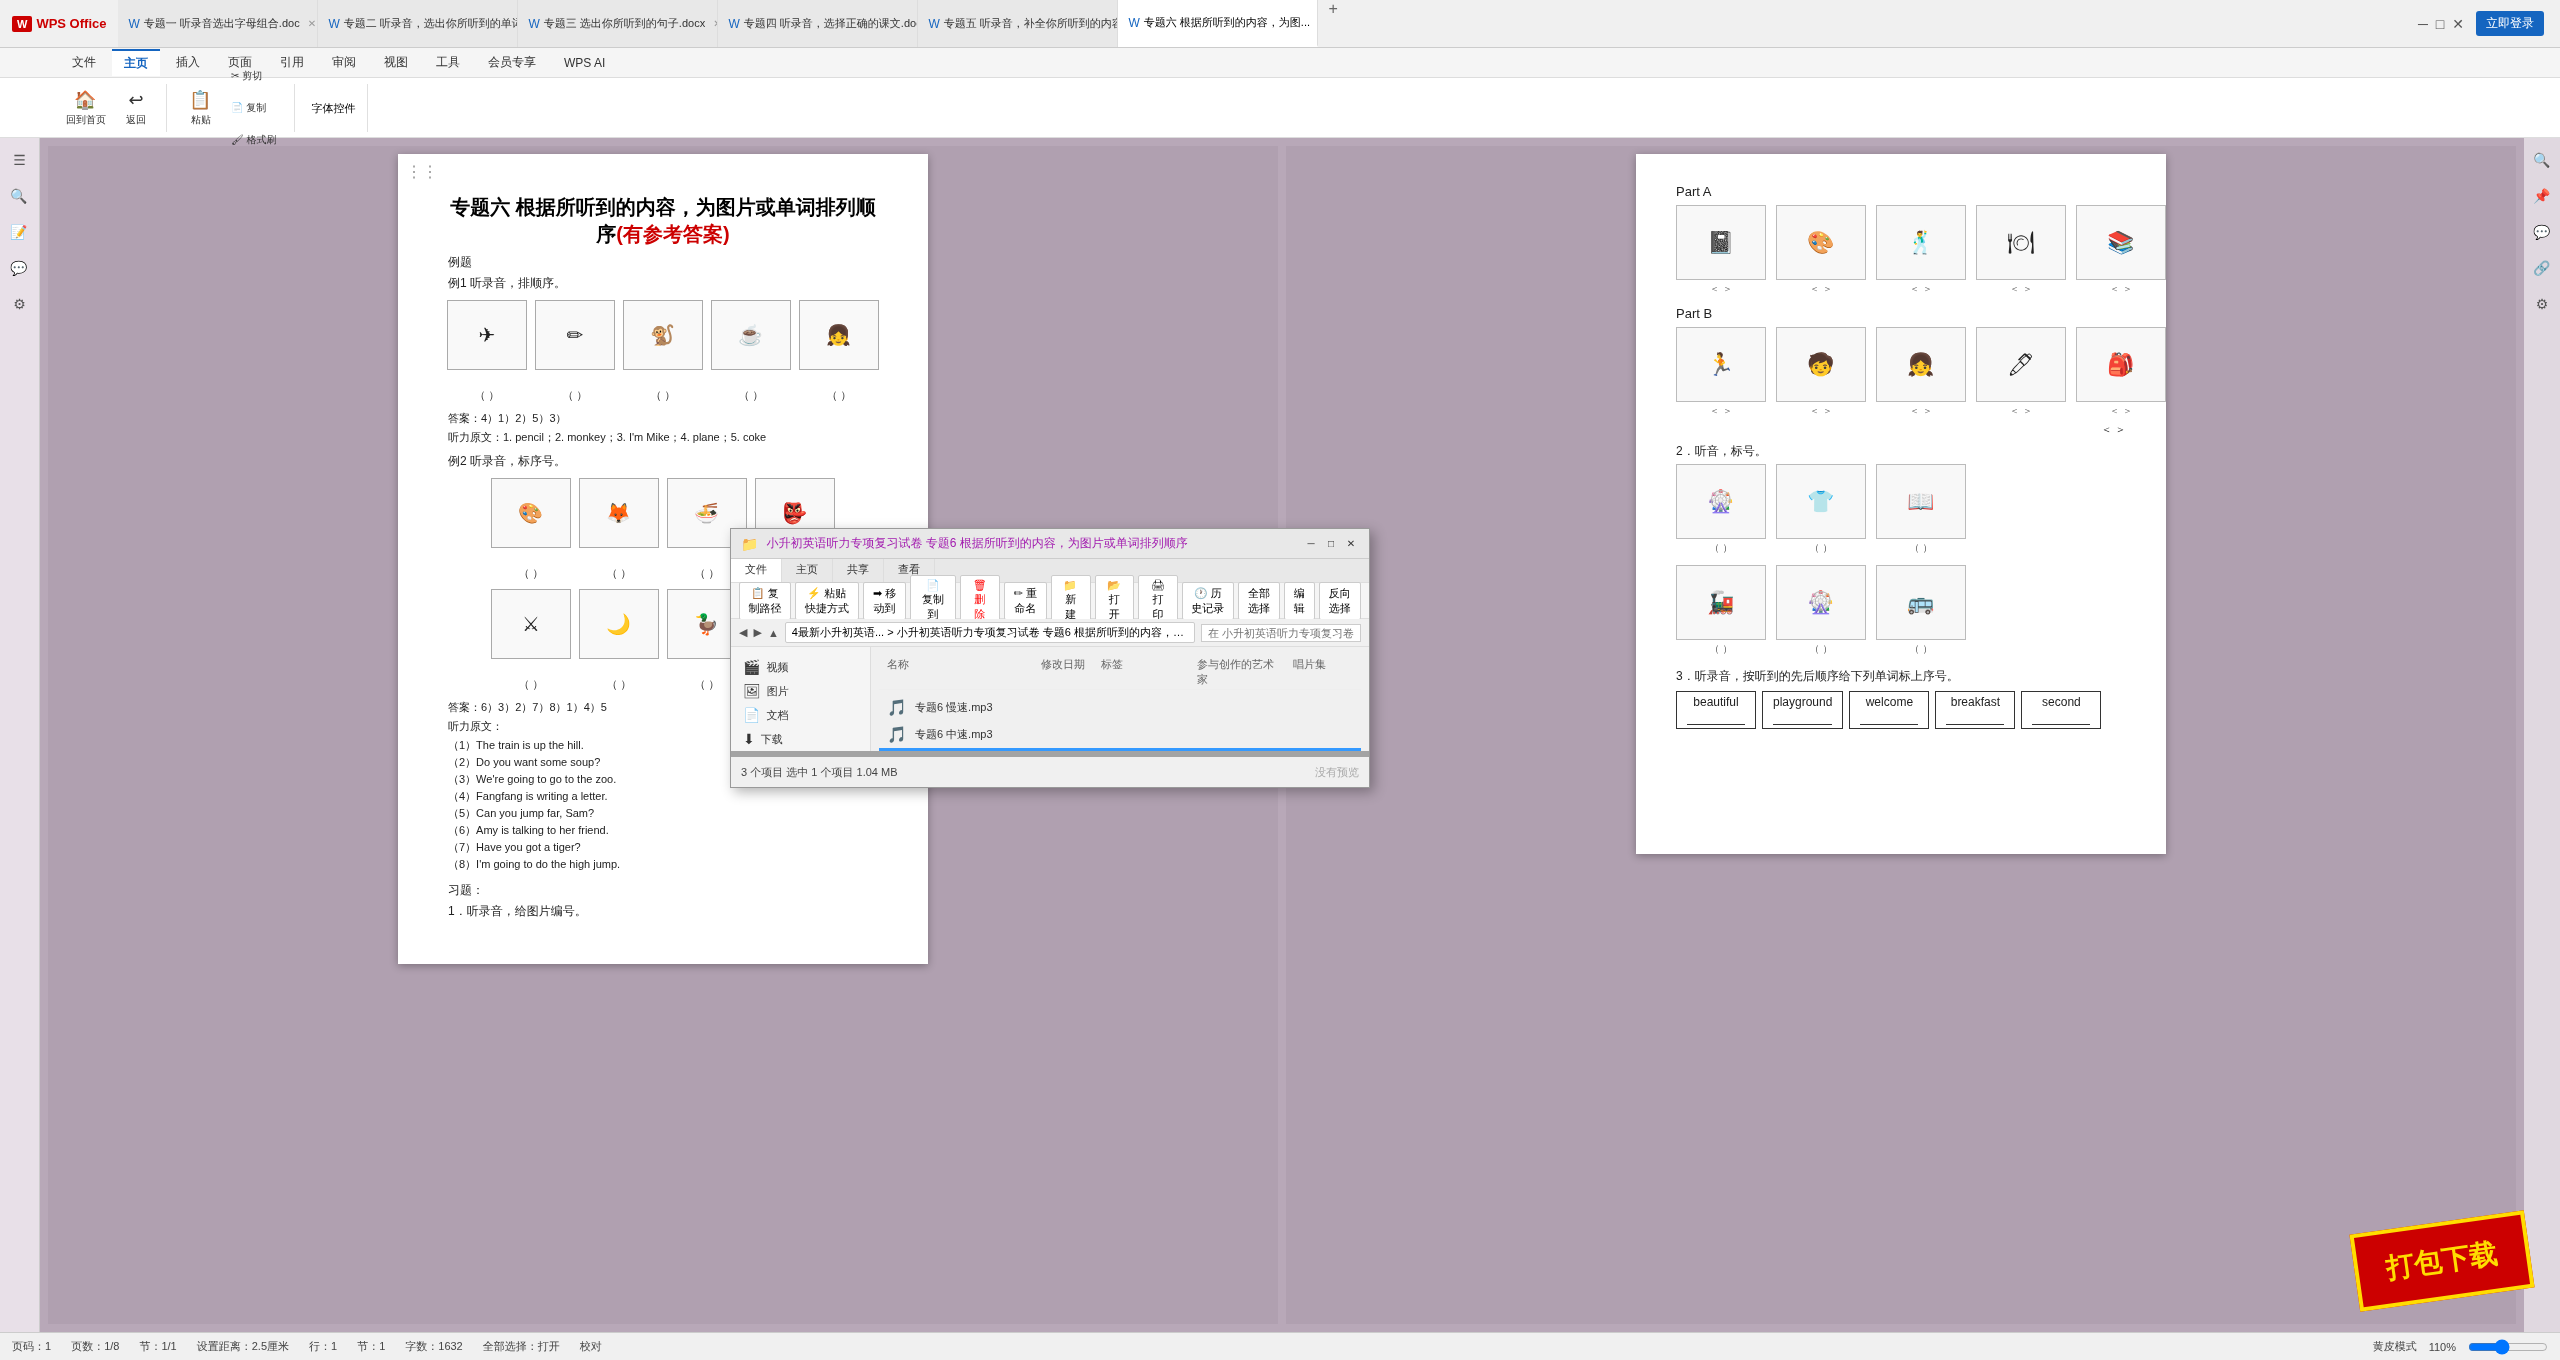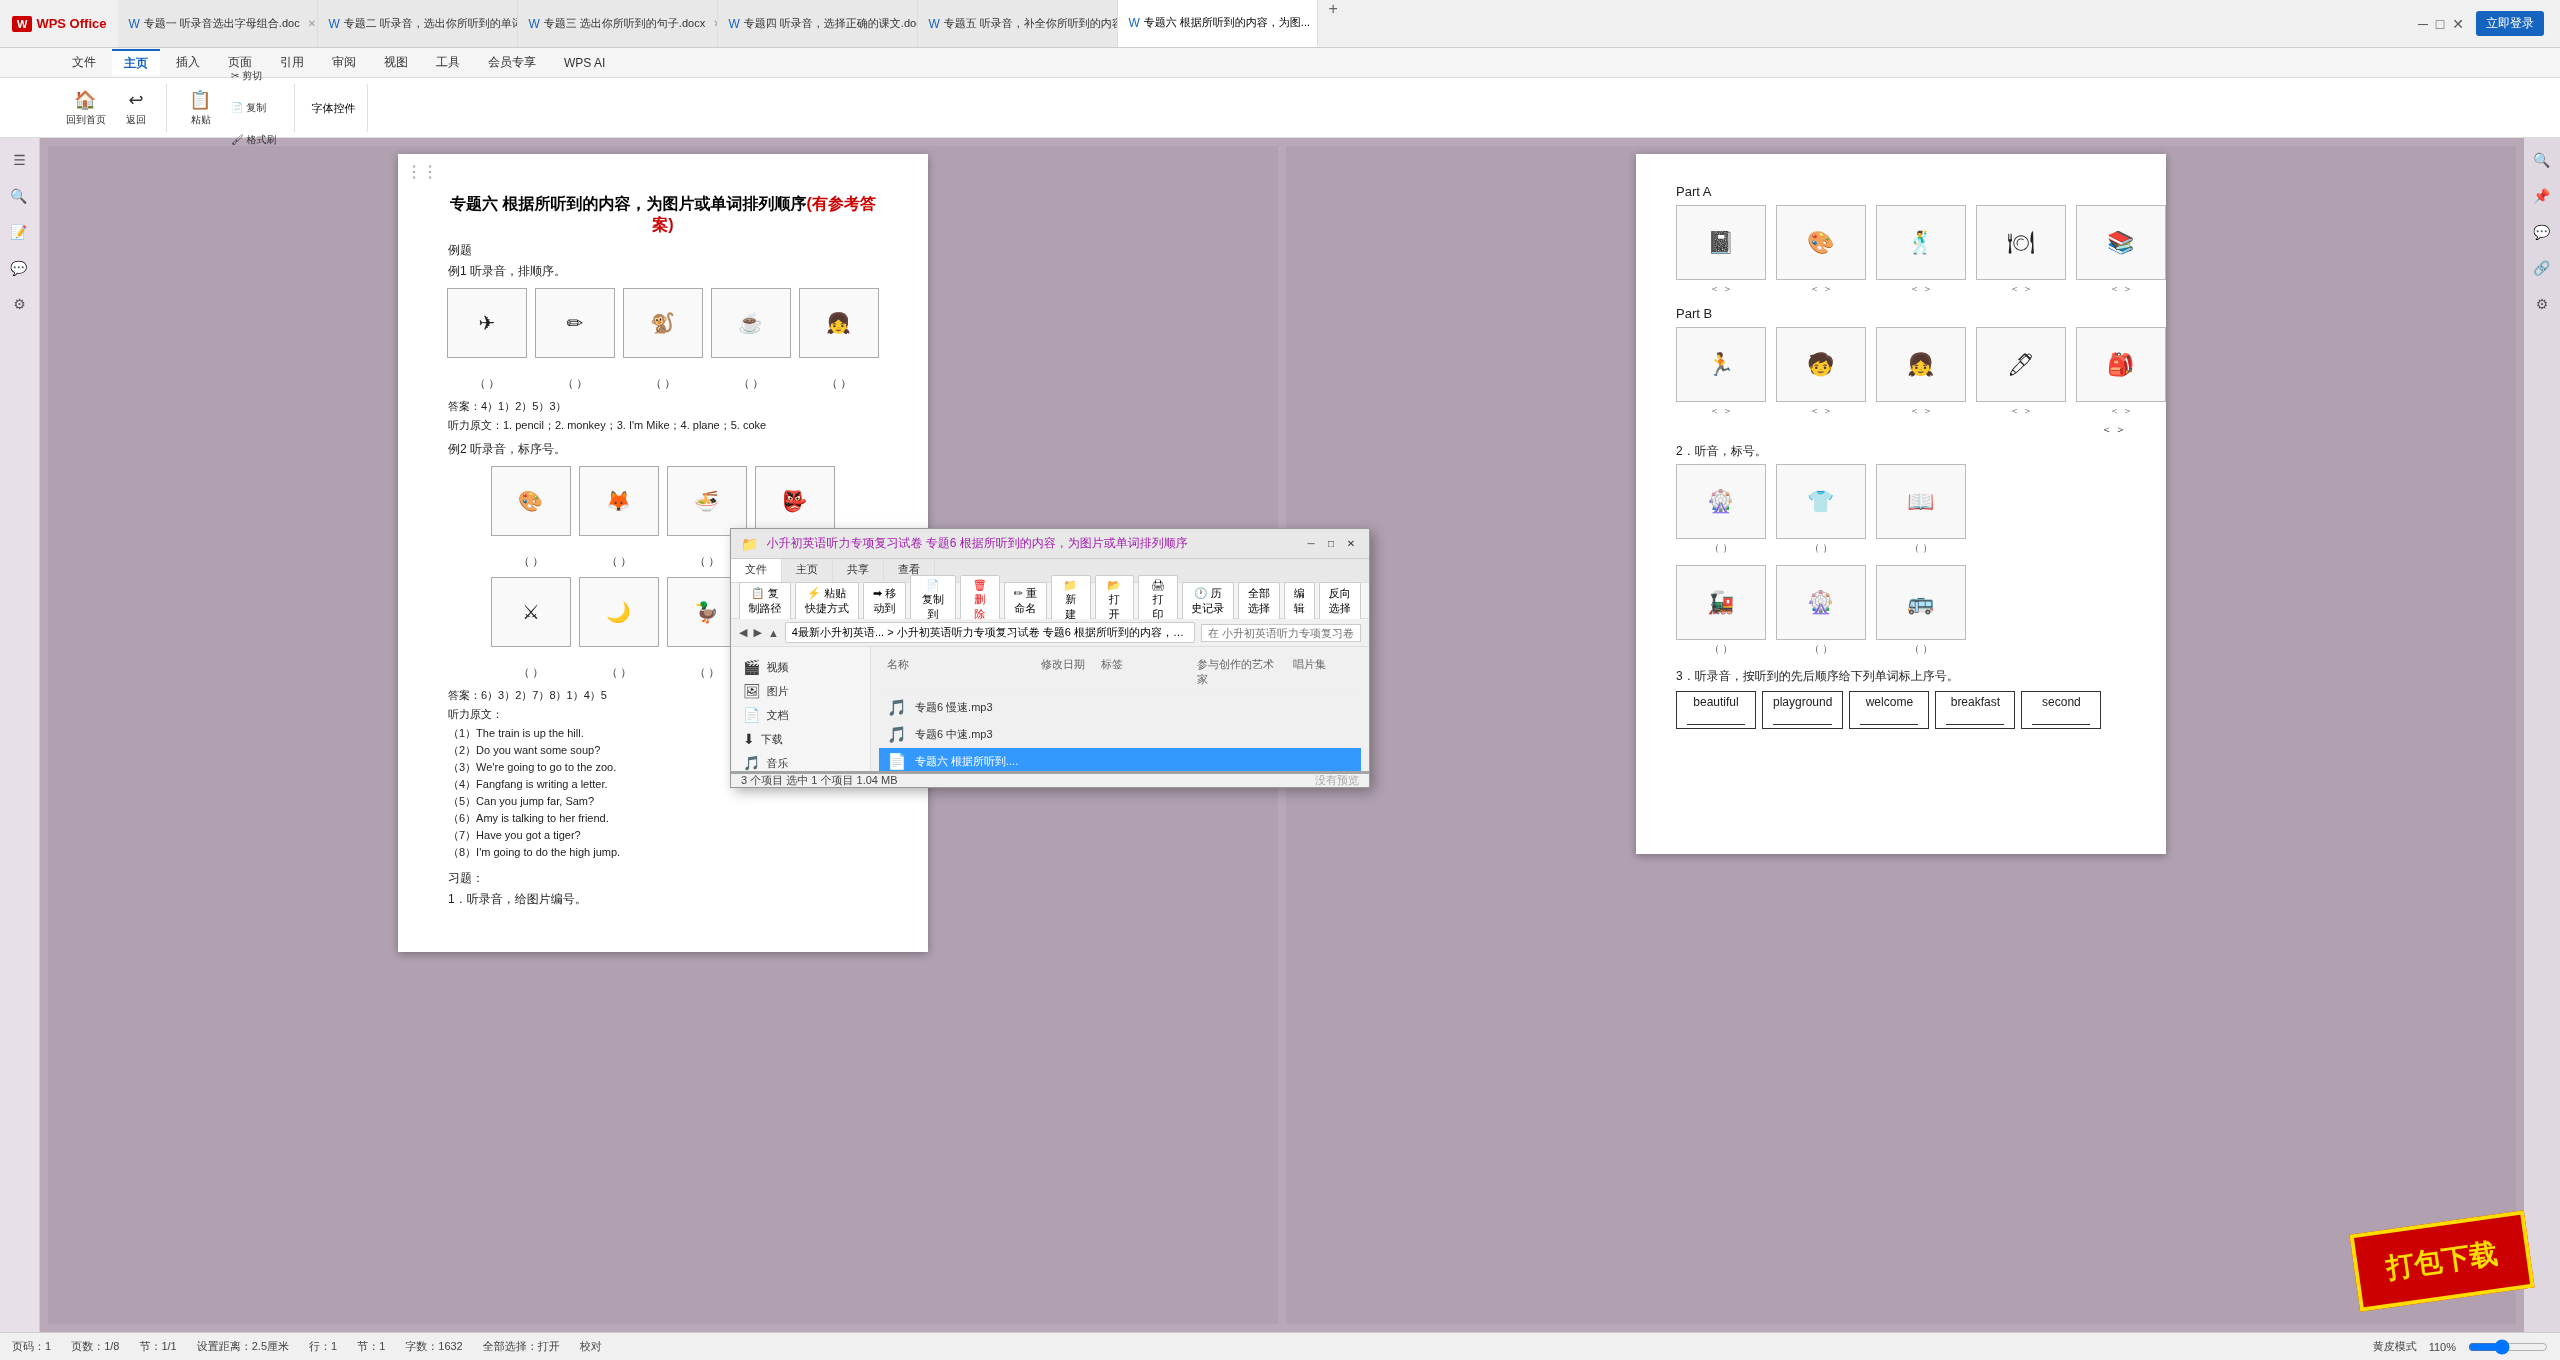--- a/index.html
+++ b/index.html
@@ -212,21 +212,21 @@
       min-height: 700px;
       box-shadow: 0 2px 8px rgba(0,0,0,0.3);
       padding: 40px 50px;
       position: relative;
       font-size: 12px;
       color: #222;
     }
 
     .doc-title {
       text-align: center;
-      font-size: 16px;
+      font-size: 20px;
       font-weight: bold;
       margin-bottom: 6px;
       color: #000;
     }
     .doc-title-red { color: #c00; }
 
     .section-label { font-size: 12px; margin-bottom: 4px; }
 
     .images-row {
       display: flex;
@@ -401,23 +401,23 @@
       align-items: center;
       padding: 4px 8px;
       font-size: 11px;
       color: #333;
       cursor: pointer;
       gap: 8px;
     }
     .dialog-file-item.selected { background: #3399ff; color: white; }
 
     .dialog-statusbar {
-      height: 16px;
+      height: 36px;
       background: #f0f0f0;
-      border-top: 3px solid #a3a3a3;
+      border-top: 6px solid #a3a3a3;
       display: flex;
       align-items: center;
       padding: 0 10px;
       font-size: 11px;
       color: #444;
     }
 
     .dialog-nav-bar {
       display: flex;
       align-items: center;

